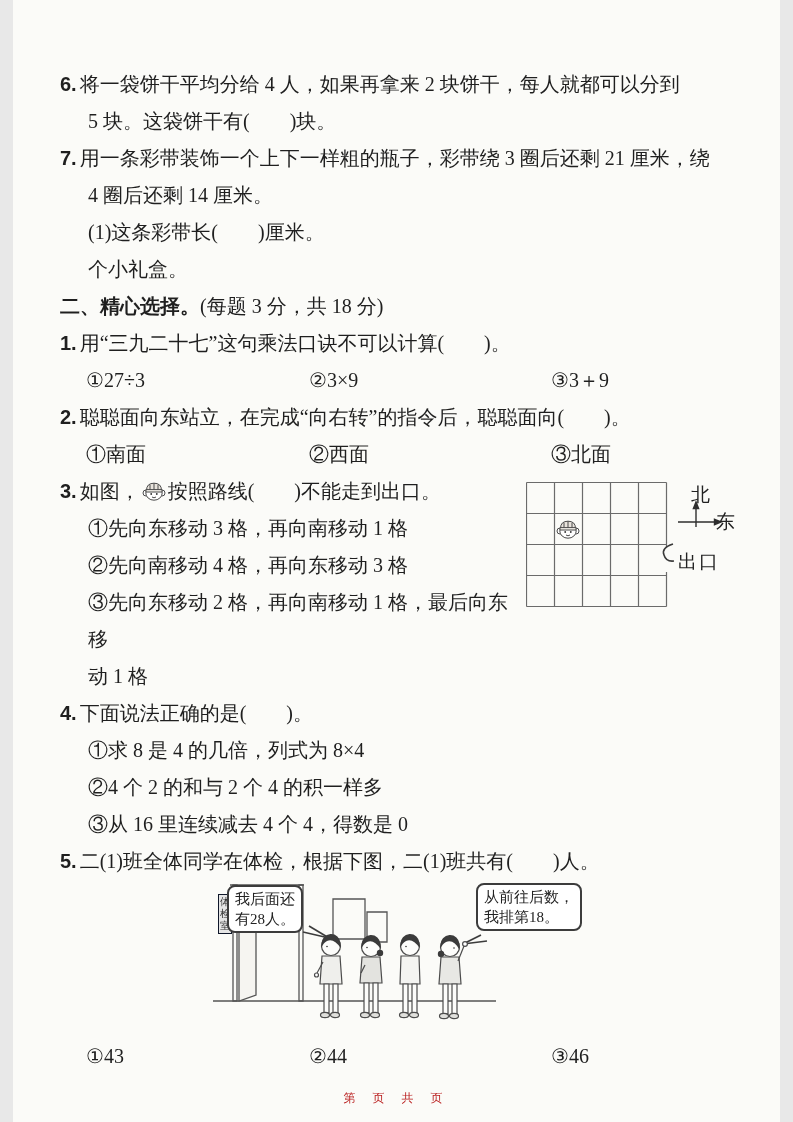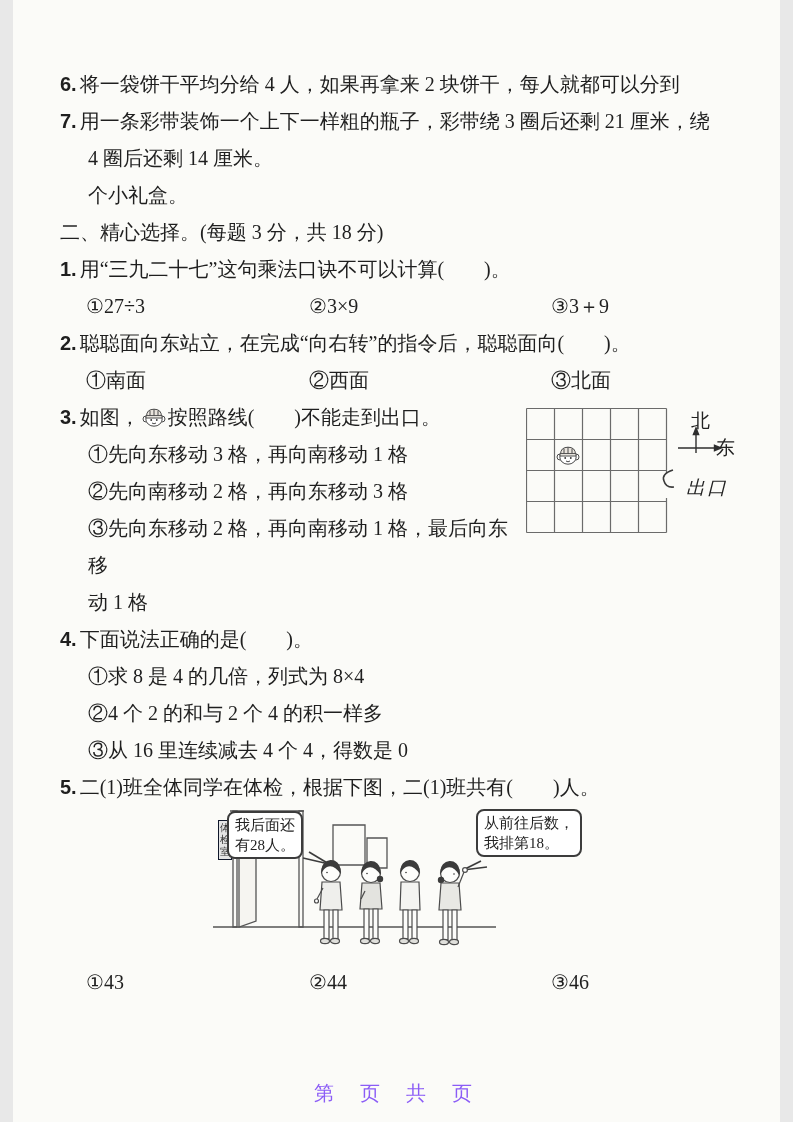--- a/index.html
+++ b/index.html
@@ -5,64 +5,66 @@
   html,body{margin:0;padding:0;background:#e8e8e8;}
   .page{
     width:767px;height:1122px;position:relative;margin:0 auto;
     background:#fbfbf8;color:#1f1f1f;overflow:hidden;
     font-family:"Liberation Serif","DejaVu Serif",serif;
   }
   .content{padding:66px 45px 0 47px;font-size:20px;line-height:37px;}
   .line{white-space:pre-wrap;}
   .qnum{font-family:"Liberation Sans","DejaVu Sans",sans-serif;font-weight:700;margin-right:3px;}
   .cont{padding-left:28px;}
-  .sec-title{font-weight:400;}
+  .sec-title{font-weight:700;}
   .optrow{position:relative;height:37px;}
   .optrow .opt{position:absolute;top:0;white-space:pre;}
   .o1{left:26px;}.o2{left:249px;text-align:right;}.o3{left:491px;}
   
   .q3wrap{position:relative;}
   .q3text{width:465px;}
   .grid-fig{position:absolute;left:466px;top:9px;width:255px;height:135px;}
   .grid-fig .lbl{position:absolute;font-size:19px;line-height:20px;color:#222;}
   .lbl-north{left:165px;top:3px;}
   .lbl-east{left:190px;top:30px;}
-  .lbl-exit{left:160px;top:70px;letter-spacing:2px;font-style:italic;}
+  .lbl-exit{left:152px;top:70px;letter-spacing:2px;}
   .inline-icon{display:inline-block;vertical-align:-4px;margin:0 2px;}
   
   .queue-fig{position:relative;margin-left:103px;width:545px;height:158px;}
   .queue-fig svg.scene{position:absolute;left:0;top:0;z-index:1;}
   .bubble{
     position:absolute;z-index:2;background:#fff;border:2px solid #3c3c3c;border-radius:8px;
     font-size:15px;line-height:20px;padding:2px 6px;color:#222;white-space:pre;
   }
   .bubble-front{left:64px;top:5px;text-align:center;}
   .bubble-back{left:313px;top:3px;}
   .door-sign{
     position:absolute;left:55px;top:14px;width:14px;height:40px;z-index:2;box-sizing:border-box;
     border:1px solid #0f172a;background:#e5e5e5;font-size:10px;line-height:12px;
     text-align:center;padding-top:1px;word-break:break-all;color:#333;
   }
   .page-footer{
     position:absolute;left:0;right:0;bottom:15px;text-align:center;
-    font-size:20px;letter-spacing:7px;color:#8b5cf6;
-    font-family:Liberation Mono, monospace;white-space:pre;
+    font-size:12px;letter-spacing:7px;color:#b91c1c;
+    font-family:Liberation Serif, serif;white-space:pre;
   }
   svg line,svg path,svg rect,svg circle,svg ellipse,svg polygon{vector-effect:non-scaling-stroke;}
 </style>
 </head>
 <body>
 
 <div class="page">
   <div class="content">
 
     <div class="line"><b class="qnum">6.</b><span>将一袋饼干平均分给 4 人，如果再拿来 2 块饼干，每人就都可以分到</span></div>
+    <div class="line cont">5 块。这袋饼干有(　　)块。</div>
 
     <div class="line"><b class="qnum">7.</b><span>用一条彩带装饰一个上下一样粗的瓶子，彩带绕 3 圈后还剩 21 厘米，绕</span></div>
     <div class="line cont">4 圈后还剩 14 厘米。</div>
+    <div class="line cont">(1)这条彩带长(　　)厘米。</div>
     <div class="line cont">个小礼盒。</div>
 
     <div class="line"><span class="sec-title">二、精心选择。</span><span>(每题 3 分，共 18 分)</span></div>
 
     <div class="line"><b class="qnum">1.</b><span>用“三九二十七”这句乘法口诀不可以计算(　　)。</span></div>
     <div class="optrow">
       <span class="opt o1">①27÷3</span>
       <span class="opt o2">②3×9</span>
       <span class="opt o3">③3＋9</span>
     </div>
@@ -85,21 +87,21 @@
               <path d="M4,9.6 L20,9.6 L20,12 L4,12 Z" fill="#f4f1ea"></path>
               <line x1="8" y1="4.6" x2="8" y2="9.6"></line>
                 <line x1="12" y1="3.2" x2="12" y2="9.6"></line>
                 <line x1="16" y1="4.6" x2="16" y2="9.6"></line>
               <circle cx="9.2" cy="14" r="0.9" fill="#333" stroke="none"></circle>
                 <circle cx="14.8" cy="14" r="0.9" fill="#333" stroke="none"></circle>
               <path d="M10,17 Q12,18.6 14,17" fill="none"></path>
             </g>
           </svg><span>按照路线(　　)不能走到出口。</span></div>
         <div class="line cont">①先向东移动 3 格，再向南移动 1 格</div>
-        <div class="line cont">②先向南移动 2 格，再向东移动 3 格</div>
+        <div class="line cont">②先向南移动 4 格，再向东移动 3 格</div>
         <div class="line cont">③先向东移动 2 格，再向南移动 1 格，最后向东移</div>
         <div class="line cont">动 1 格</div>
       </div>
 
       <div class="grid-fig">
         <svg width="152" height="126" viewBox="0 0 152 126">
           <g stroke="#6b6b6b" stroke-width="1.2" fill="none">
 
             <line x1="0.5" y1="0.5" x2="0.5" y2="124.5"></line>
             <line x1="28.5" y1="0.5" x2="28.5" y2="124.5"></line>

